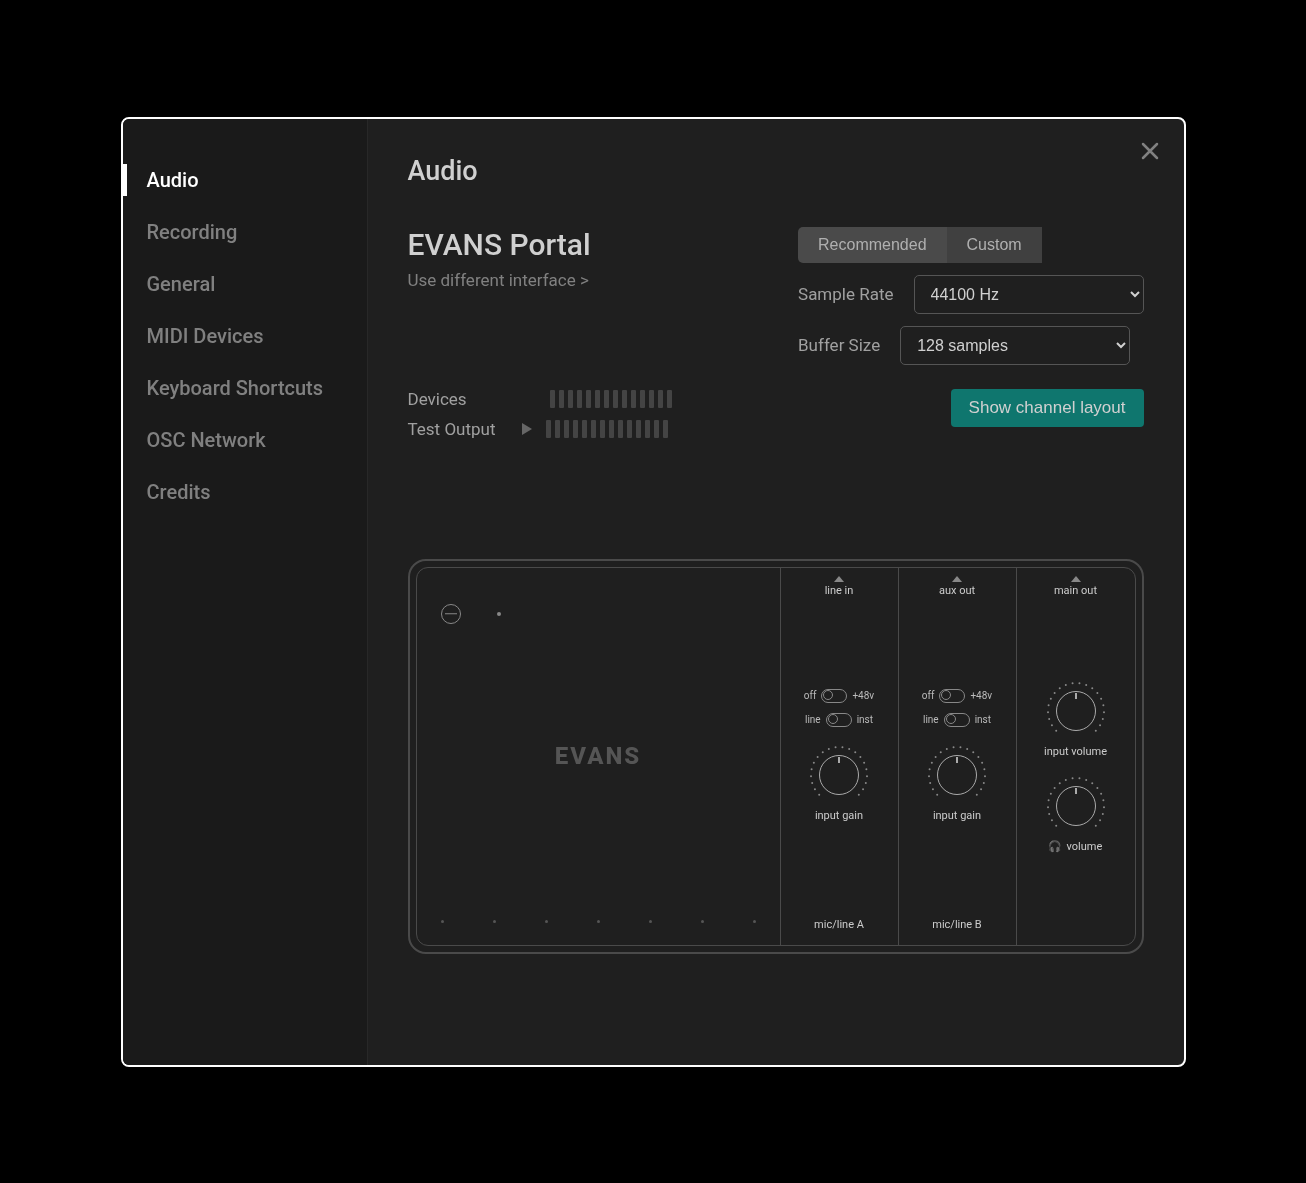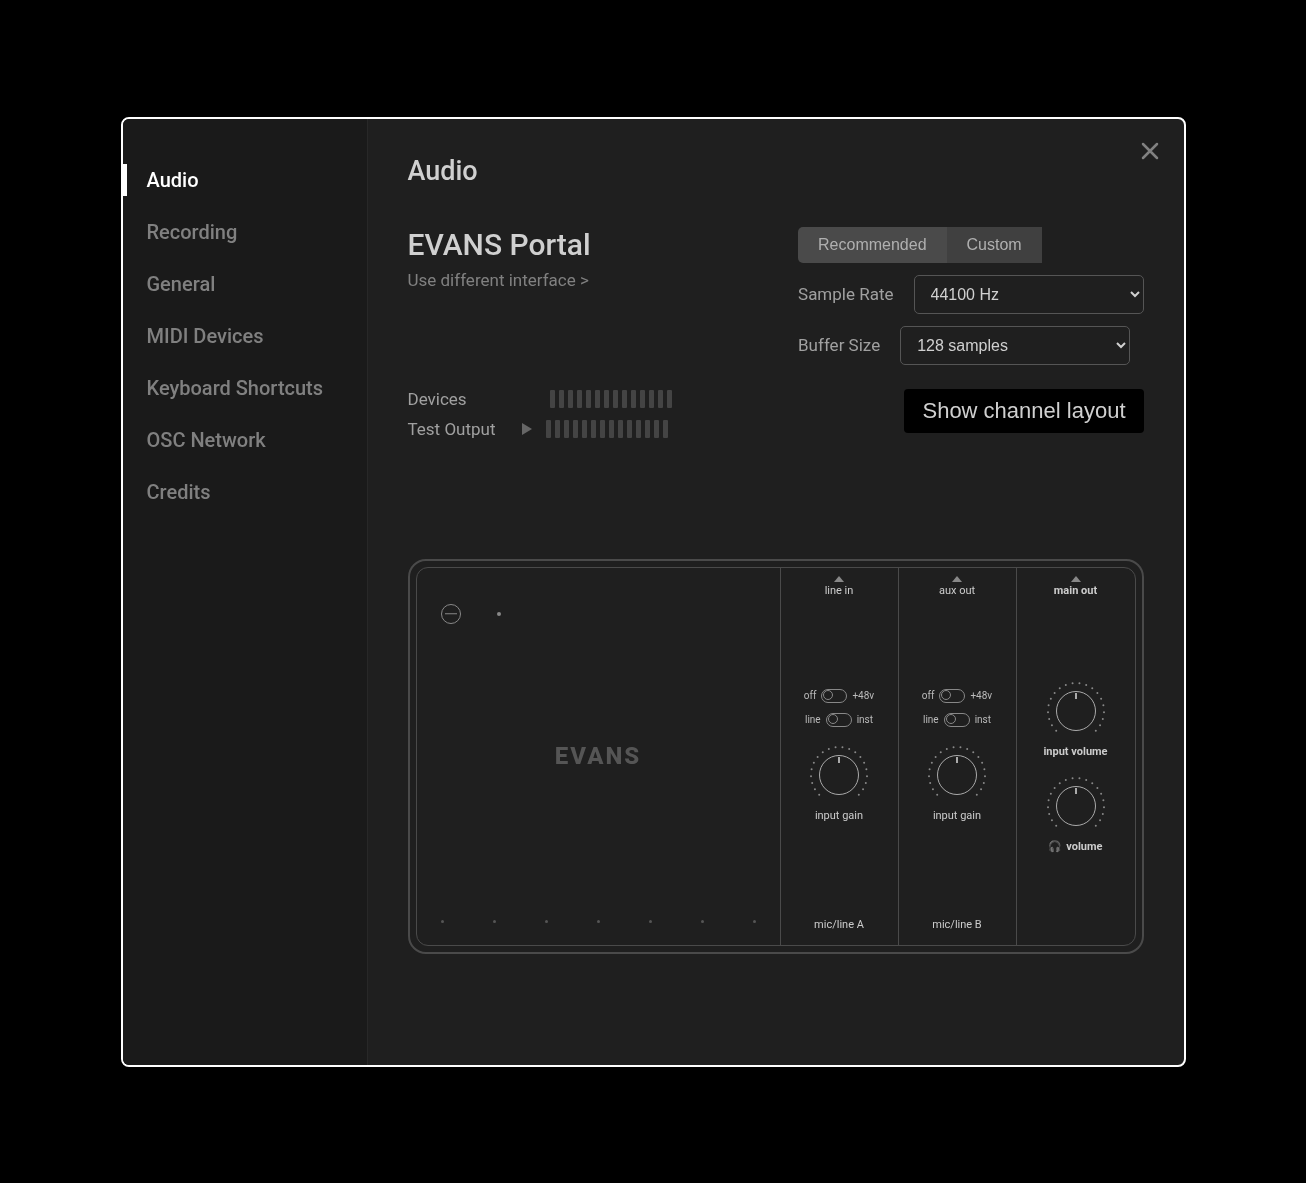--- a/index.html
+++ b/index.html
@@ -161,25 +161,25 @@
   gap: 4px;
 }
 .meter-bar {
   width: 5px;
   height: 18px;
   background: #444;
   border-radius: 1px;
 }
 .channel-btn {
   margin-left: auto;
-  background: #000000;
+  background: #0f766e;
   border: none;
   color: #d0d0d0;
   padding: 9px 18px;
-  font-size: 22px;
+  font-size: 17px;
   border-radius: 4px;
   cursor: pointer;
 }
 .device-panel {
   margin-top: 120px;
   border: 2px solid #4a4a4a;
   border-radius: 18px;
   padding: 6px;
   height: 395px;
 }
@@ -190,21 +190,21 @@
   display: flex;
 }
 .device-section {
   border-right: 1px solid #4a4a4a;
   display: flex;
   flex-direction: column;
   align-items: center;
   position: relative;
   padding: 8px 6px 14px;
 }
-.device-section:last-child { border-right: none; font-weight: bold; }
+.device-section:last-child { border-right: none; }
 .sec-main { flex: 1; justify-content: center; }
 .sec-channel { width: 118px; }
 .sec-output { width: 118px; }
 .sec-arrow {
   width: 0;
   height: 0;
   border-left: 5px solid transparent;
   border-right: 5px solid transparent;
   border-bottom: 6px solid #888;
   margin-bottom: 2px;

